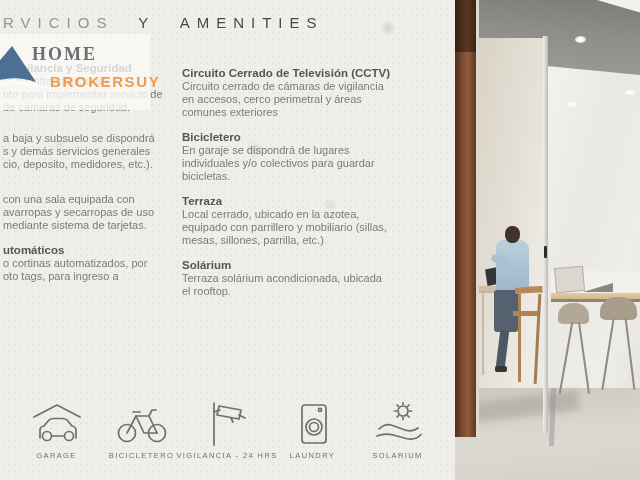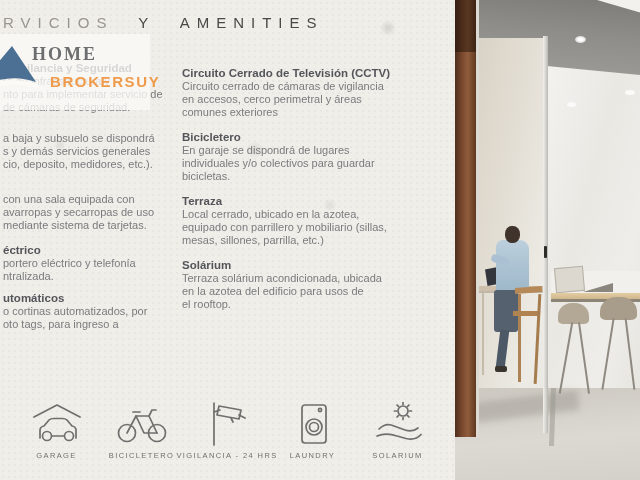--- a/index.html
+++ b/index.html
@@ -145,25 +145,20 @@
     <div class="mb22">
       <div>a baja y subsuelo se dispondrá</div>
       <div>s y demás servicios generales</div>
       <div>cio, deposito, medidores, etc.).</div>
     </div>
     <div class="mb12">
       <div>con una sala equipada con</div>
       <div>avarropas y secarropas de uso</div>
       <div>mediante sistema de tarjetas.</div>
     </div>
-    <div class="mb9">
-      <div class="blk-h">éctrico</div>
-      <div>portero eléctrico y telefonía</div>
-      <div>ntralizada.</div>
-    </div>
     <div>
       <div class="blk-h">utomáticos</div>
       <div>o cortinas automatizados, por</div>
       <div>oto tags, para ingreso a</div>
     </div>
   </div>
 
   <div class="col" id="right-col">
     <div class="mb14">
       <div class="blk-h">Circuito Cerrado de Televisión (CCTV)</div>
@@ -179,21 +174,20 @@
     </div>
     <div class="mb14">
       <div class="blk-h">Terraza</div>
       <div>Local cerrado, ubicado en la azotea,</div>
       <div>equipado con parrillero y mobiliario (sillas,</div>
       <div>mesas, sillones, parrilla, etc.)</div>
     </div>
     <div>
       <div class="blk-h">Solárium</div>
       <div>Terraza solárium acondicionada, ubicada</div>
-      <div>en la azotea del edificio para usos de</div>
       <div>el rooftop.</div>
     </div>
   </div>
 
   <div id="logo">
     <svg width="56" height="52" viewBox="0 0 56 52">
       <path d="M-6 42 L26 4 L50 40 Q22 30 -8 46 Z" fill="#4c7094"></path>
       <path d="M-8 46 Q22 33 52 42 L52 46 Q22 38 -8 50 Z" fill="#fbfaf7"></path>
     </svg>
     <div class="l-home">HOME</div>

